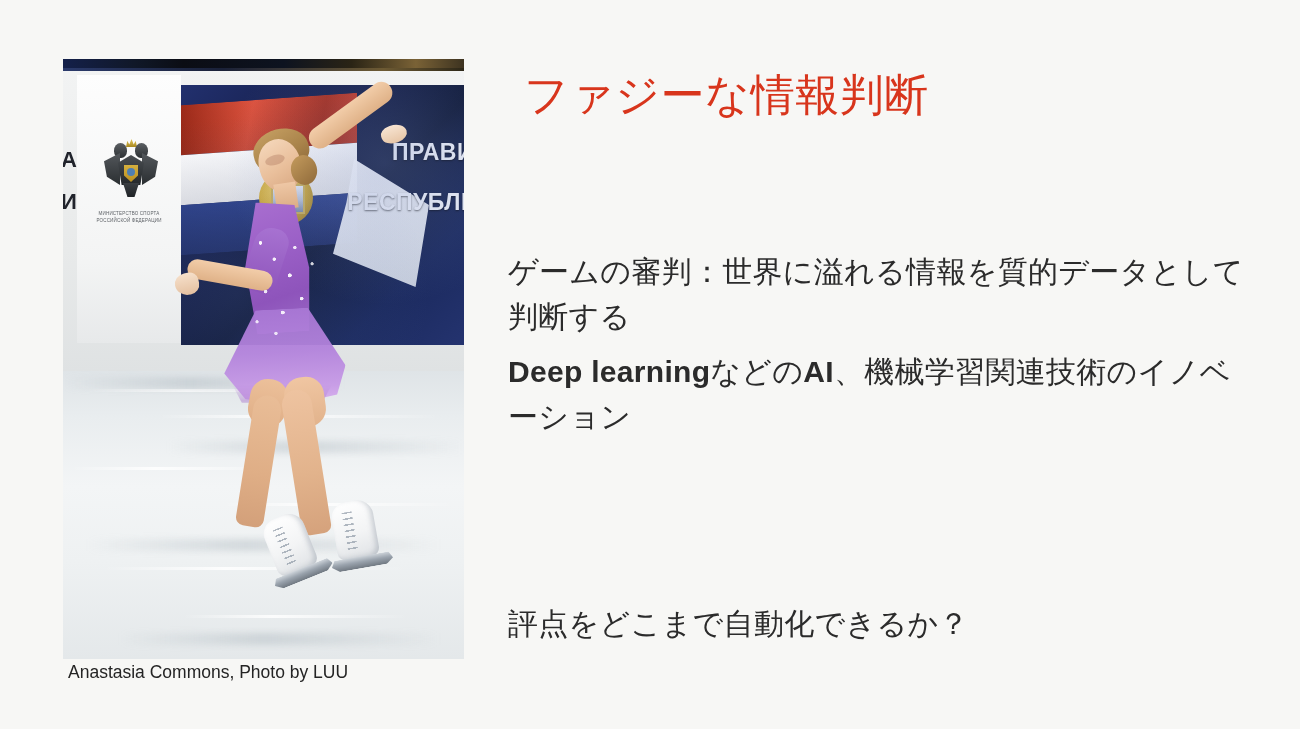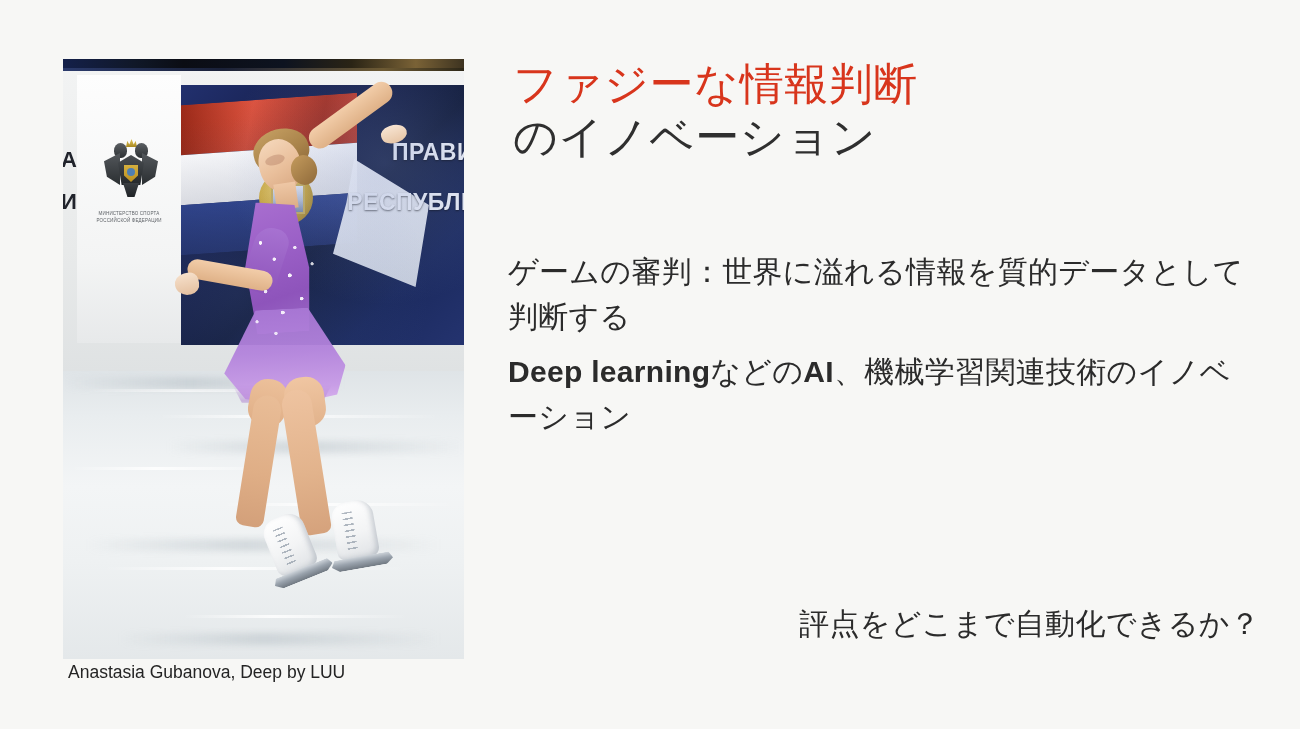--- a/index.html
+++ b/index.html
@@ -366,37 +366,37 @@
     left: 508px;
     top: 52px;
     width: 752px;
   }
   #title {
     font-size: 44px;
     line-height: 53px;
     font-weight: 400;
     letter-spacing: .5px;
     font-family: "Liberation Sans", "DejaVu Sans", sans-serif;
-    margin: 5px;
+    margin: 16px;
   }
   #title .accent { color: #d8351c; }
   #title .rest   { color: #2f2f2f; }
 
   .body-para {
     color: #2b2b2b;
     font-size: 30px;
     line-height: 45px;
     font-family: "Liberation Sans", "DejaVu Sans", sans-serif;
     margin: 0;
     letter-spacing: .3px;
   }
   .body-para b { font-weight: 700; }
   #para1 { position:absolute; left:0; top: 197px; width: 752px; }
   #para2 { position:absolute; left:0; top: 297px; width: 752px; }
-  #para3 { position:absolute; left:0; top: 549px; width: 752px; text-align: right; }
+  #para3 { position:absolute; left:0; top: 549px; width: 752px; }
 </style>
 </head>
 <body>
 
 <div id="slide">
 
   <div id="photo-block">
     <div id="photo-frame">
 
       <div class="band-top"></div>
@@ -478,26 +478,26 @@
           <span class="b"></span>
             <span class="laces"></span>
             <span class="blade"></span>
         </span>
       </div>
 
     </div>
   </div>
 
   <div id="caption">
-    <div class="cap-line">Anastasia Gubanova, Deep by LUU</div>
+    <div class="cap-line">Anastasia Commons, Photo by LUU</div>
   </div>
 
   <div id="content">
 
-    <h1 id="title"><span class="accent">ファジーな情報判断</span><br><span class="rest">のイノベーション</span></h1>
+    <h1 id="title"><span class="accent">ファジーな情報判断</span><br></h1>
 
     <p class="body-para" id="para1">ゲームの審判：世界に溢れる情報を質的データとして判断する</p>
 
     <p class="body-para" id="para2"><b>Deep learning</b><span>などの</span><b>AI</b><span>、機械学習関連技術のイノベーション</span></p>
 
     <p class="body-para" id="para3">評点をどこまで自動化できるか？</p>
 
   </div>
 
 </div>

